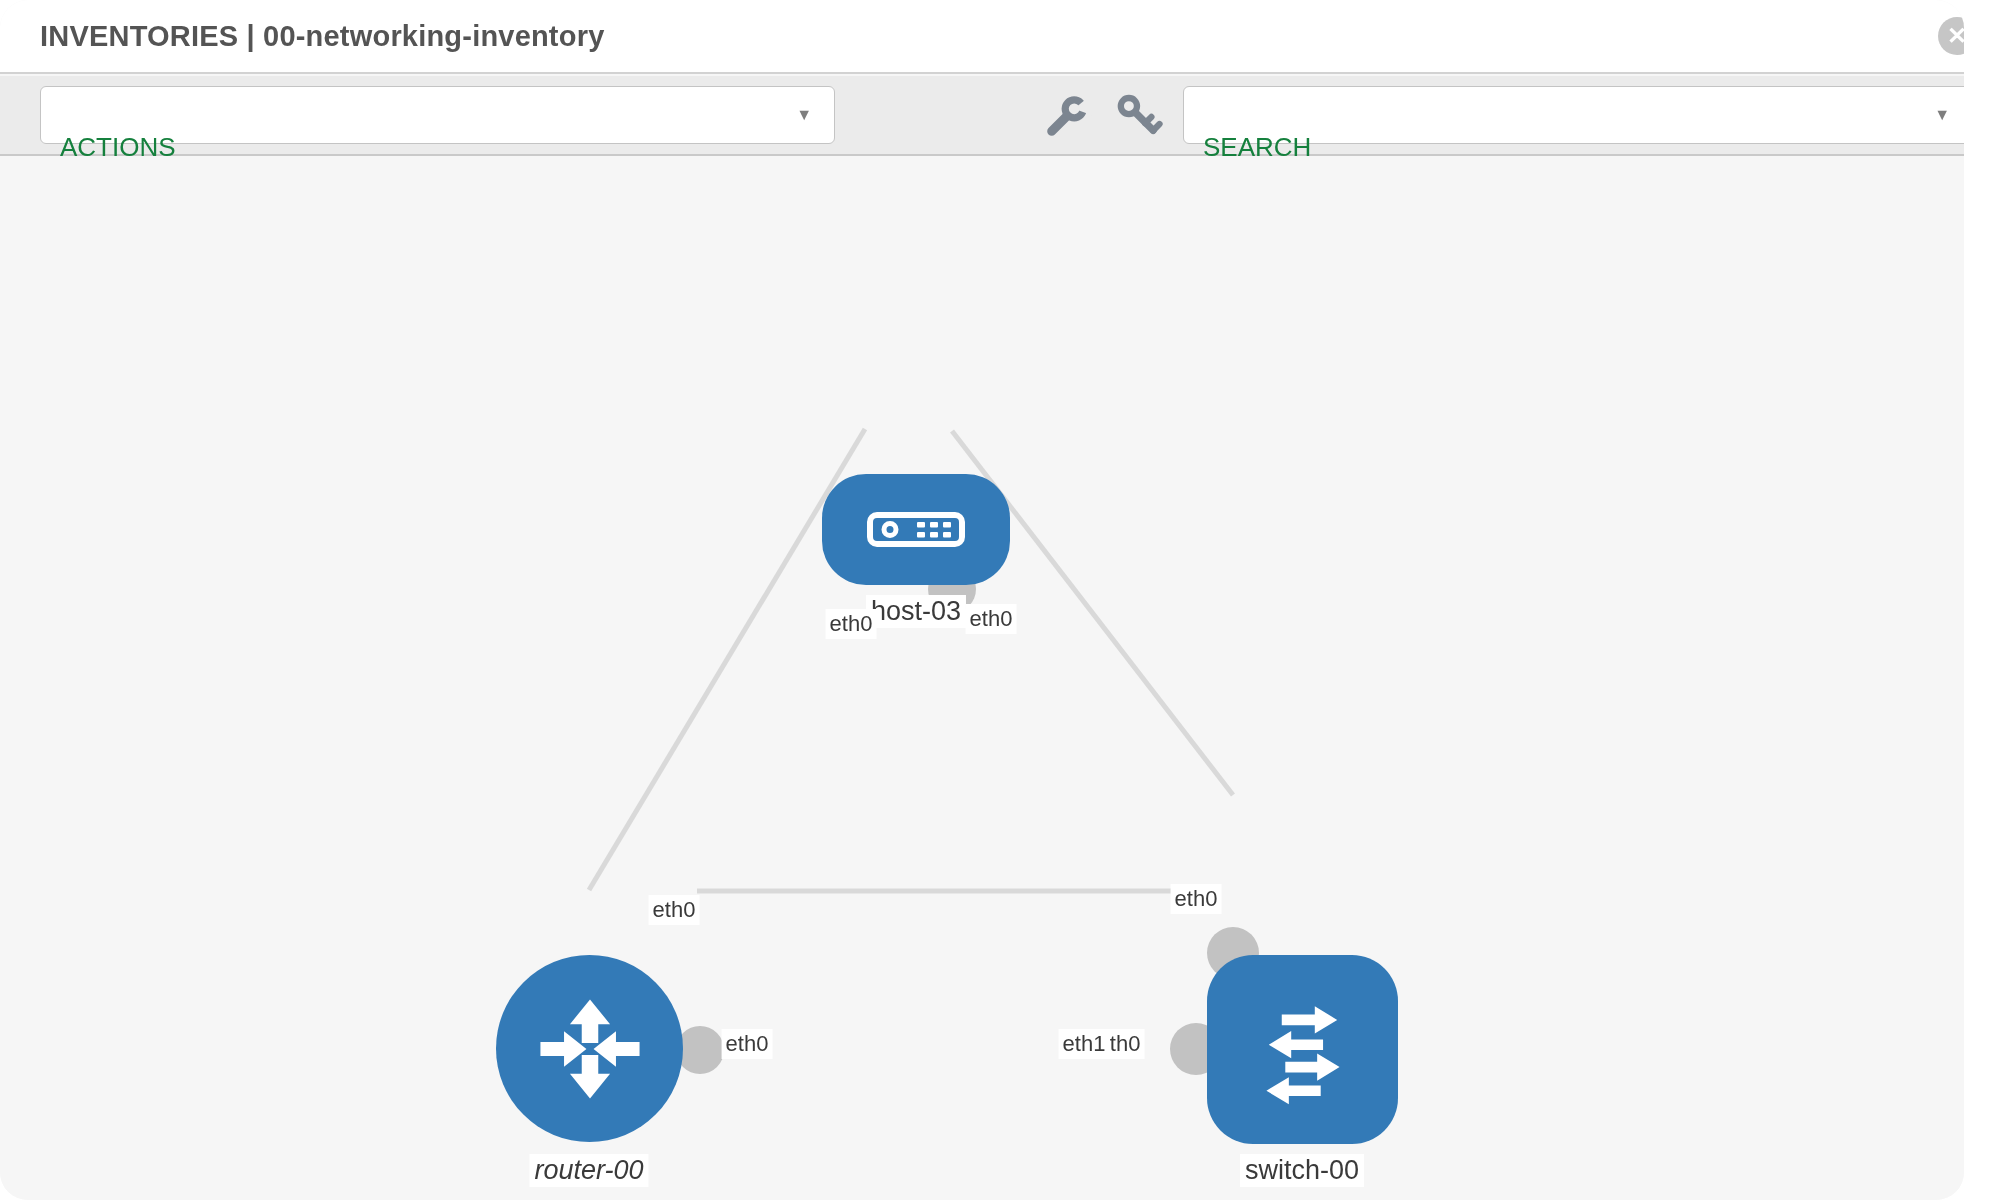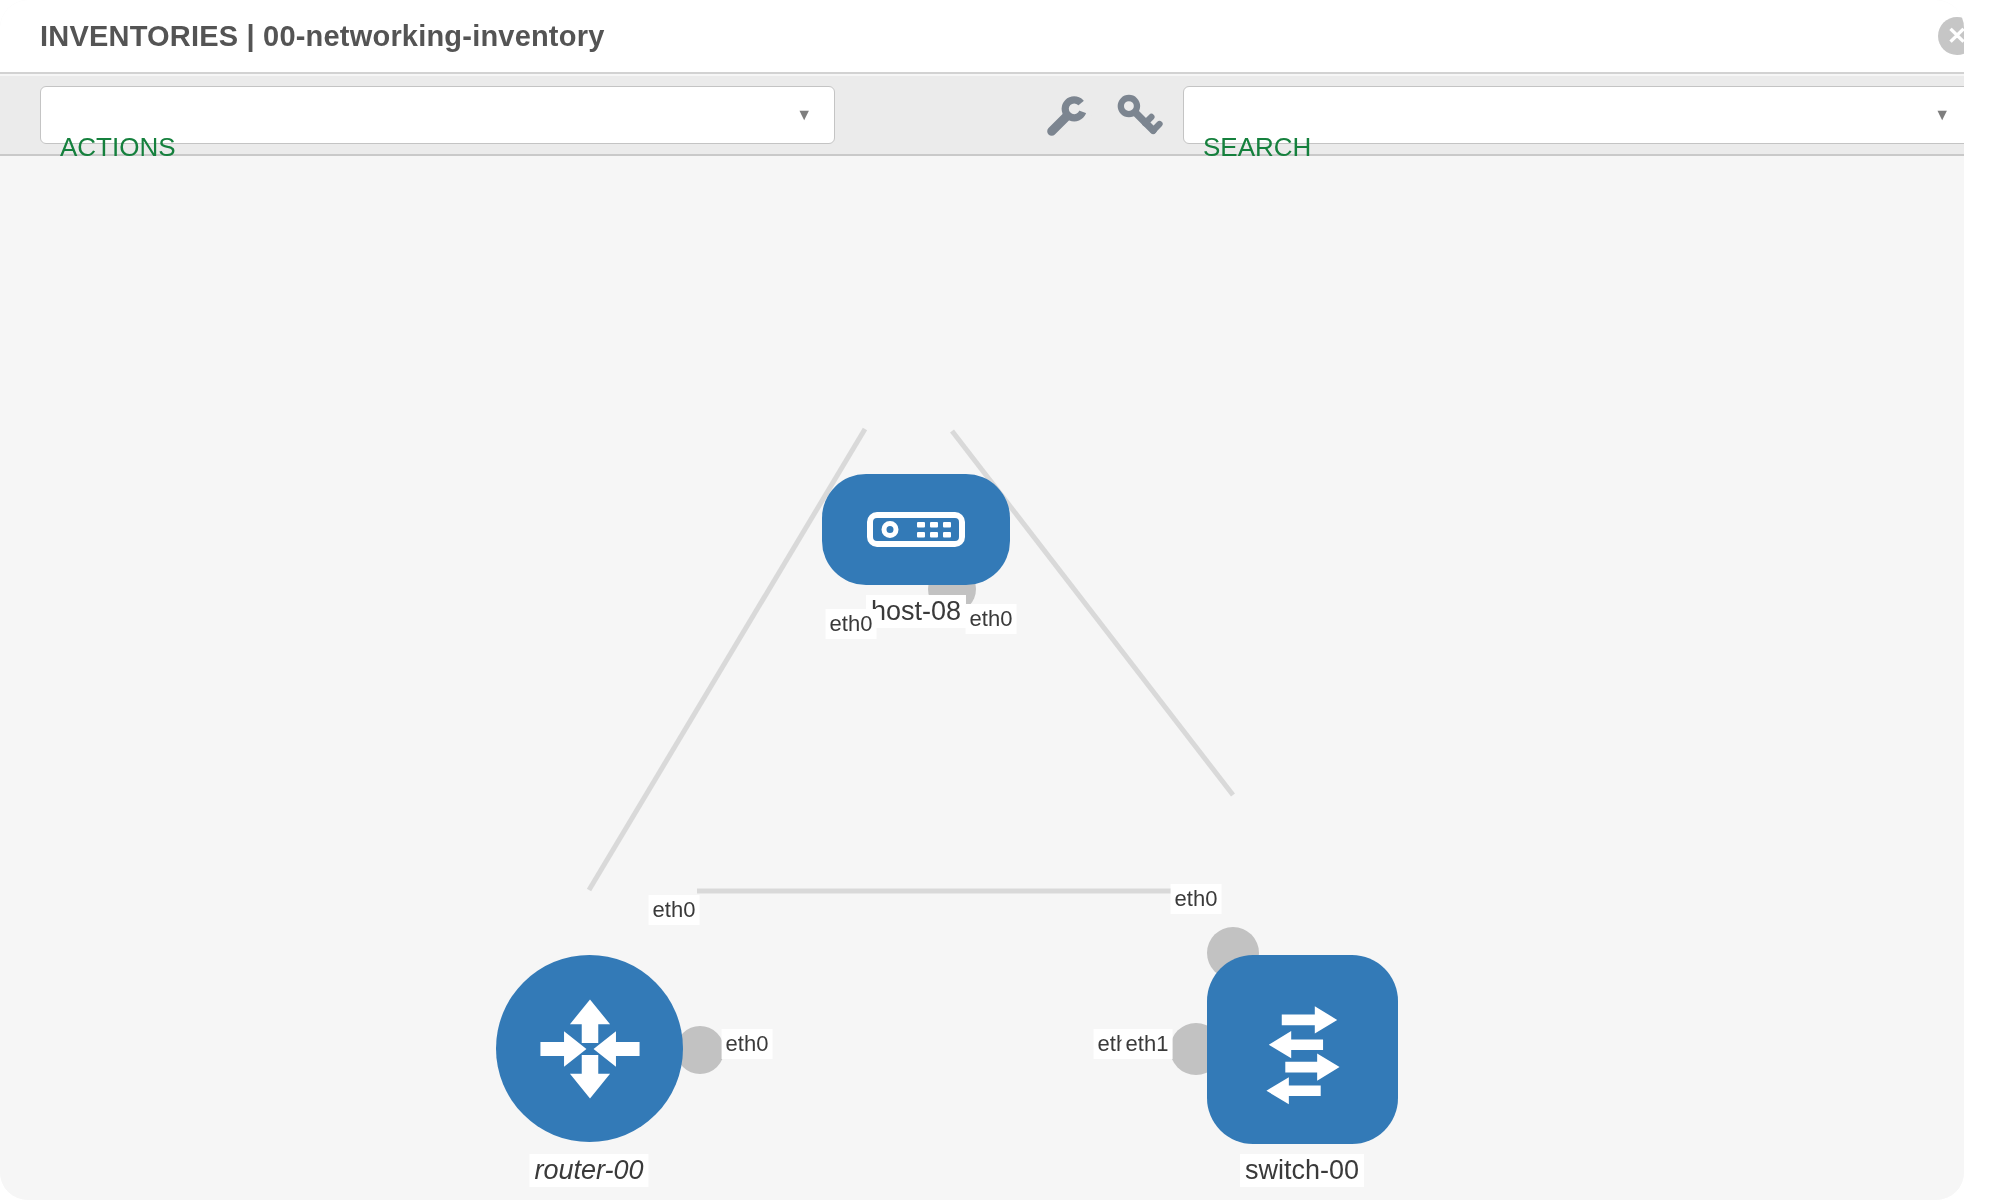--- a/index.html
+++ b/index.html
@@ -42,21 +42,21 @@
   .label-router { left:589px;  top:996px;font-style:italic; }
   .label-switch { left:1302px; top:996px; }
 
   .eth-label { position:absolute; z-index:4; transform:translateX(-50%); background:#ffffff; color:#3a3a3a; font-size:22px; padding:2px 4px; white-space:nowrap; }
   .eth-1 { left:674px;  top:737px; }
   .eth-2 { left:851px;  top:451px; }
   .eth-3 { left:991px;  top:446px; }
   .eth-4 { left:747px;  top:871px; }
   .eth-5 { left:1196px; top:726px; }
   .eth-6 { left:1119px; top:871px; z-index:4; }
-  .eth-7 { left:1147px; top:871px; z-index:5; }
+  .eth-7 { left:1084px; top:871px; z-index:5; }
 </style>
 </head>
 <body>
 
 <div class="app">
 
   <div class="header">
     <div class="header-title">INVENTORIES | 00-networking-inventory</div>
     <div class="close-btn">
       <span>✕</span>
@@ -132,21 +132,21 @@
       <svg width="120" height="118" viewBox="0 0 100 100">
         <g fill="#ffffff">
           <path d="M60 13 L79 24.5 L60 36 L60 29 L32 29 L32 20 L60 20 Z"></path>
           <path d="M40 34 L21 45.5 L40 57 L40 50 L67 50 L67 41 L40 41 Z"></path>
           <path d="M62 53 L81 64.5 L62 76 L62 69 L35 69 L35 60 L62 60 Z"></path>
           <path d="M38 73 L19 84.5 L38 96 L38 89 L65 89 L65 80 L38 80 Z"></path>
         </g>
       </svg>
     </div>
 
-    <div class="node-label label-host">host-08</div>
+    <div class="node-label label-host">host-03</div>
     <div class="node-label label-router">router-00</div>
     <div class="node-label label-switch">switch-00</div>
 
     <div class="eth-label eth-1">eth0</div>
     <div class="eth-label eth-2">eth0</div>
     <div class="eth-label eth-3">eth0</div>
     <div class="eth-label eth-5">eth0</div>
     <div class="eth-label eth-4">eth0</div>
     <div class="eth-label eth-6">eth0</div>
     <div class="eth-label eth-7">eth1</div>

